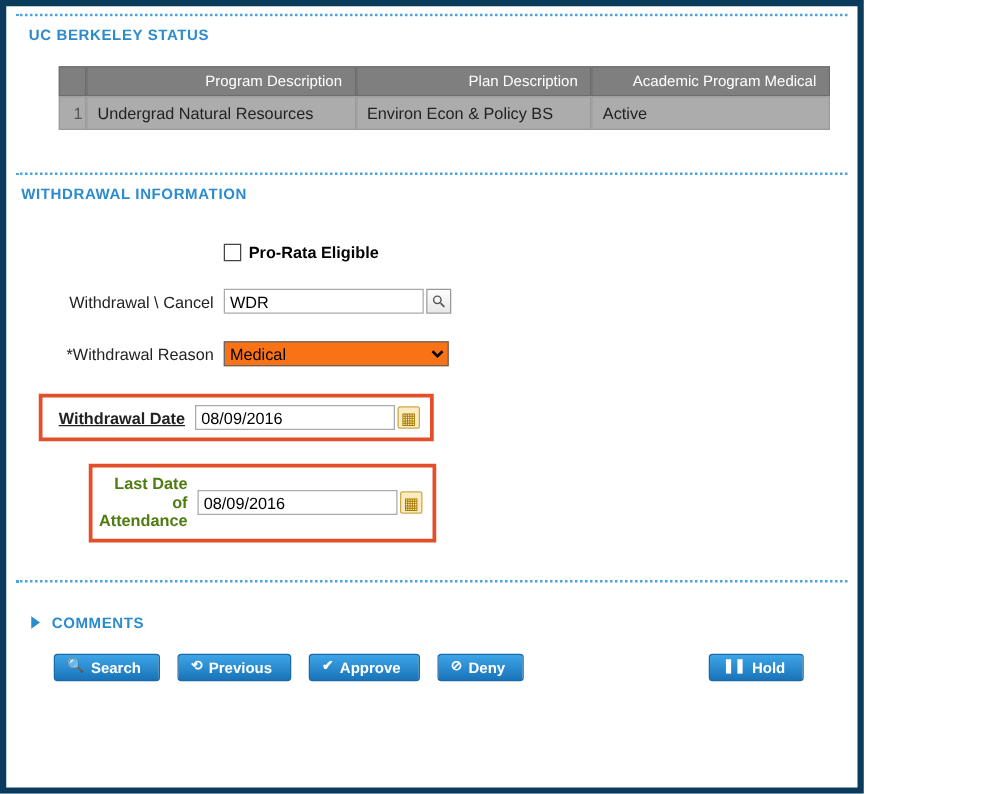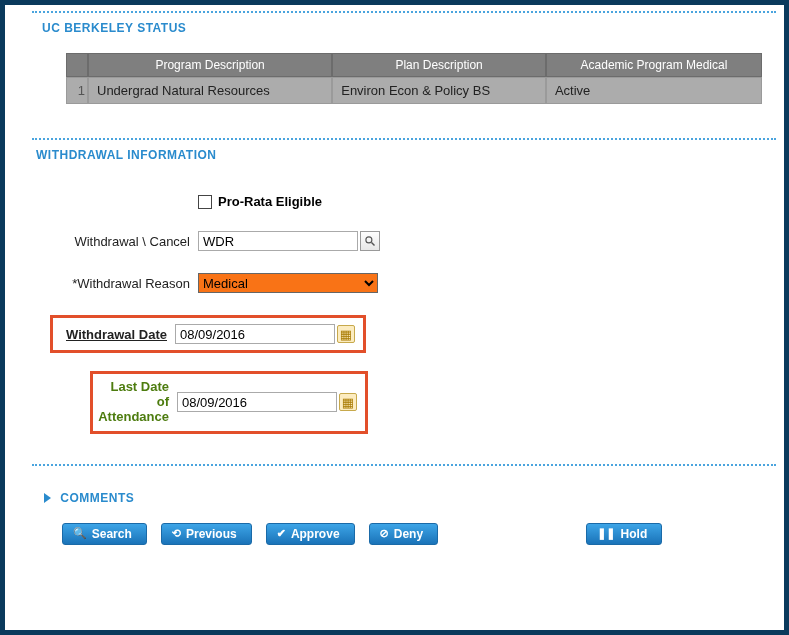--- a/index.html
+++ b/index.html
@@ -4,27 +4,26 @@
 <style>
   * { box-sizing: border-box; }
   body {
     margin: 0;
     padding: 0;
     font-family: Arial, Helvetica, sans-serif;
     font-size: 12px;
     background: #fff;
   }
   .frame {
-    width: 789px;
+    width: 691px;
     height: 635px;
     border: 5px solid #0a3a5c;
     position: relative;
     background: #fff;
     overflow: hidden;
-    padding-left: 19px;
   }
   .inner {
     padding: 6px 8px 10px 8px;
   }
   .section-break {
     border: none;
     border-top: 2px dotted #4aa4de;
     margin: 0 0 4px 0;
   }
   .section-title {
@@ -39,21 +38,21 @@
   }
   table.status {
     width: 100%;
     border-collapse: separate;
     border-spacing: 0;
   }
   table.status th {
     background: #7f7f7f;
     color: #fff;
     font-weight: normal;
-    text-align: center;
+    text-align: right;
     font-size: 12px;
     padding: 4px 10px;
     border: 1px solid #6c6c6c;
   }
   table.status td {
     background: #acacac;
     color: #222;
     padding: 5px 8px;
     border: 1px solid #9a9a9a;
     font-size: 13px;

